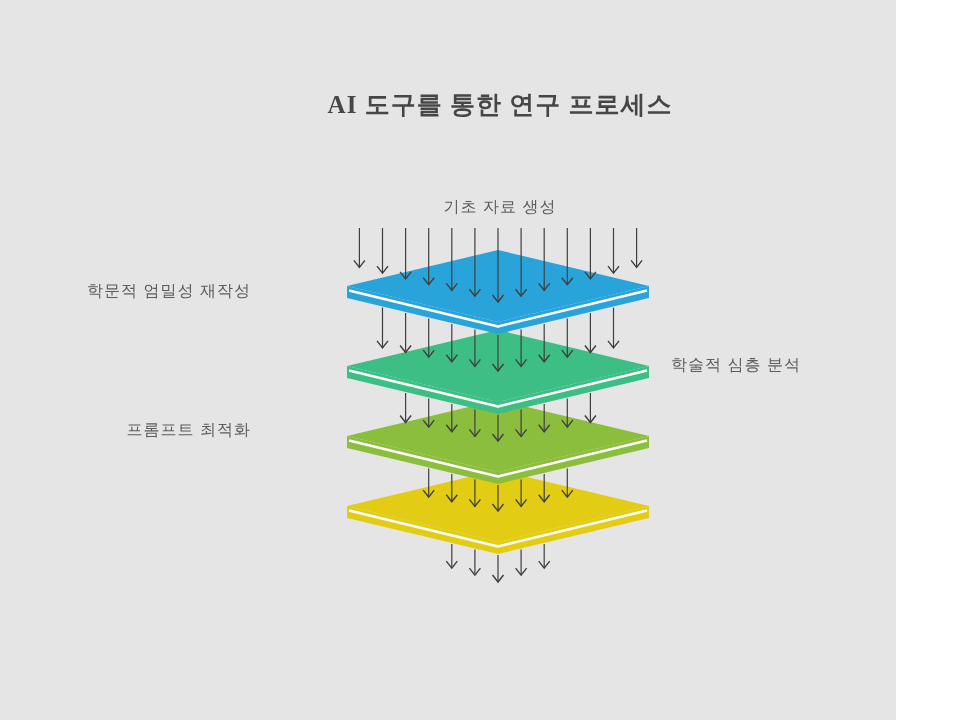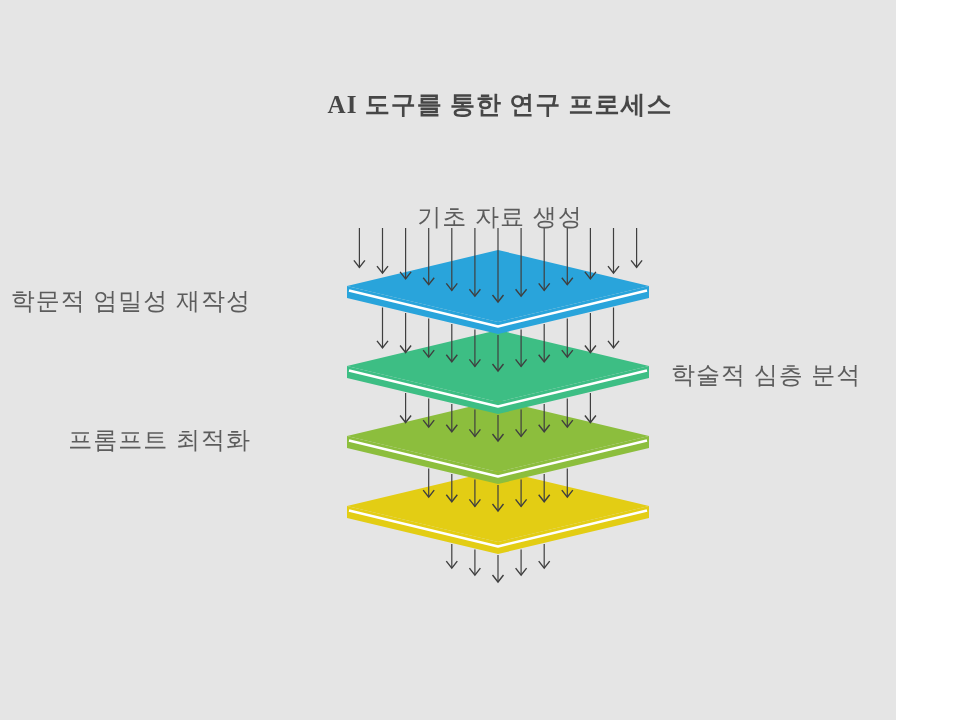--- a/index.html
+++ b/index.html
@@ -18,26 +18,25 @@
     width: 920px;
     text-align: center;
     font-family: "Liberation Serif", "DejaVu Serif", serif;
     font-weight: 700;
     font-size: 25px;
     letter-spacing: 1px;
     color: #464646;
   }
   .node-label {
     position: absolute;
-    font-size: 24px;
+    font-size: 16px;
     letter-spacing: 1px;
     color: #5c5c5c;
     white-space: nowrap;
     line-height: 22px;
-    margin-top: 10px;
   }
   .label-top    { left: 340px; top: 196px; width: 320px; text-align: center; }
   .label-bottom { left: 343px; top: 597px; width: 320px; text-align: center; }
   .label-left-0  { right: 645px; top: 280px; text-align: right; }
   .label-right-1 { left: 671px;  top: 354px; text-align: center; }
   .label-left-2  { right: 645px; top: 419px; text-align: left; }
   .label-right-3 { left: 671px;  top: 489px; text-align: left; }
   #stack-svg { position: absolute; left: 0; top: 0; }
 </style>
 </head>

